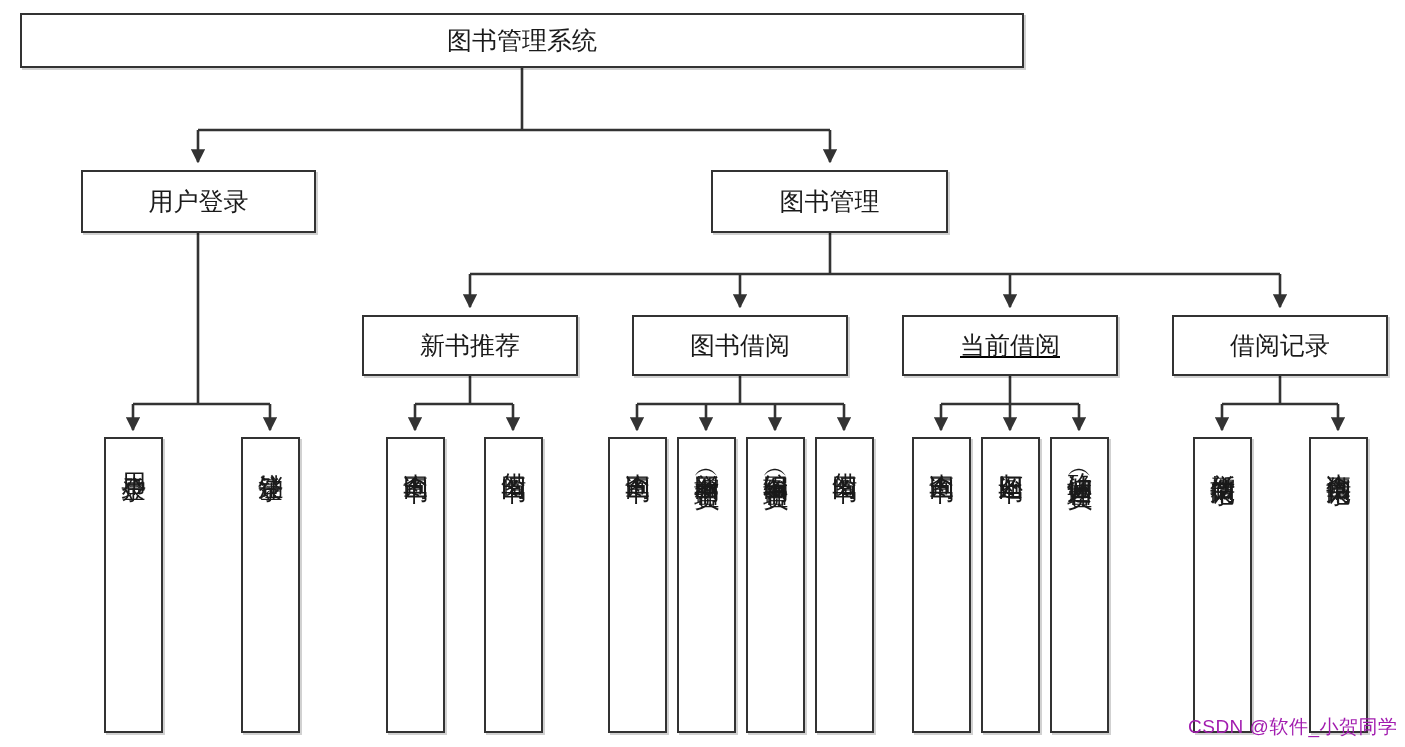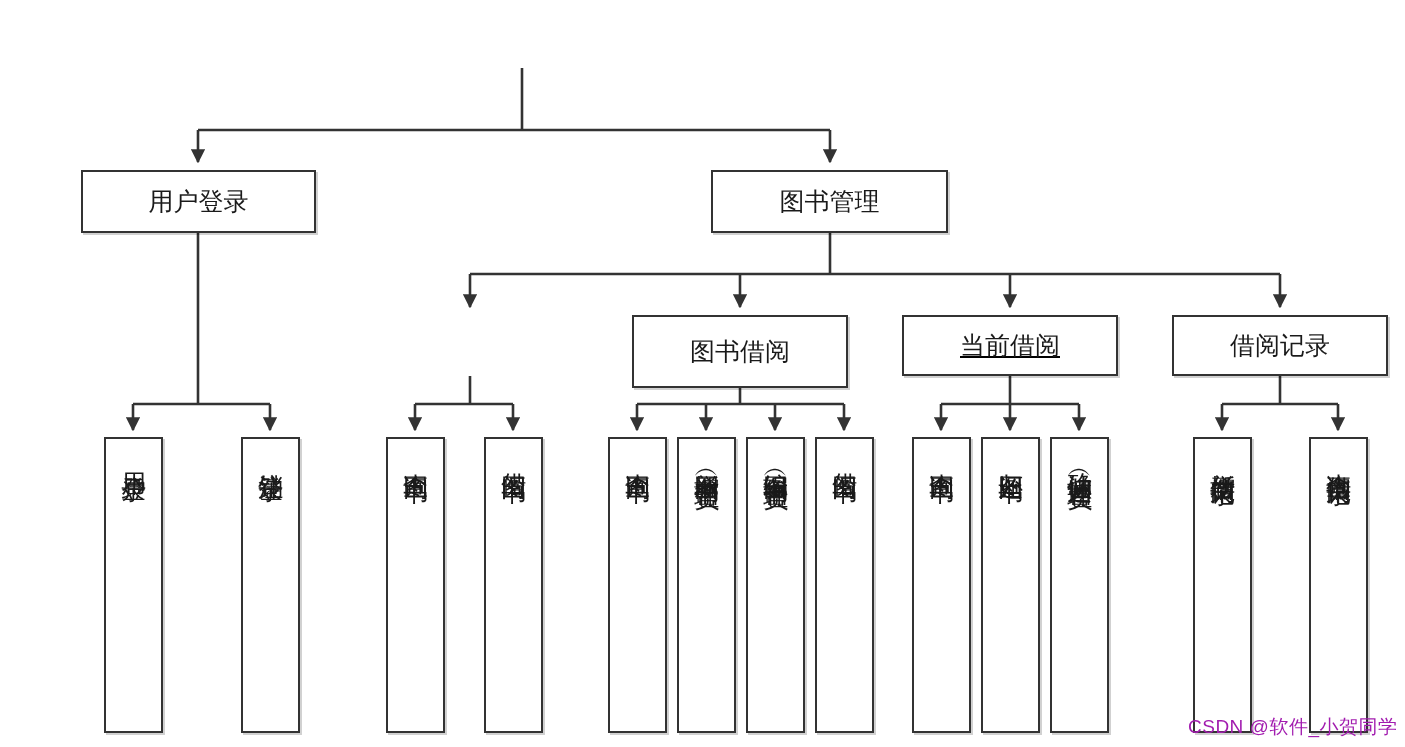--- a/index.html
+++ b/index.html
@@ -117,29 +117,35 @@
       <path d="M 1010 404 L 1010 430" marker-end="url(#arrow)"></path>
       <path d="M 1079 404 L 1079 430" marker-end="url(#arrow)"></path>
 
       <path d="M 1280 376 L 1280 404"></path>
       <path d="M 1222 404 L 1338 404"></path>
       <path d="M 1222 404 L 1222 430" marker-end="url(#arrow)"></path>
       <path d="M 1338 404 L 1338 430" marker-end="url(#arrow)"></path>
     </g>
   </svg>
 
+  <div class="node root" style="left:20px; top:13px; width:1004px; height:55px;">
+    <span class="label">图书管理系统</span>
+  </div>
 
   <div class="node horiz" style="left:81px; top:170px; width:235px; height:63px;">
     <span class="label">用户登录</span>
   </div>
   <div class="node horiz" style="left:711px; top:170px; width:237px; height:63px;">
     <span class="label">图书管理</span>
   </div>
 
-  <div class="node horiz" style="left:632px; top:315px; width:216px; height:73px;">
+  <div class="node horiz" style="left:362px; top:315px; width:216px; height:61px;">
+    <span class="label">新书推荐</span>
+  </div>
+  <div class="node horiz" style="left:632px; top:315px; width:216px; height:61px;">
     <span class="label">图书借阅</span>
   </div>
   <div class="node horiz" style="left:902px; top:315px; width:216px; height:61px;text-decoration:underline;">
     <span class="label">当前借阅</span>
   </div>
   <div class="node horiz" style="left:1172px; top:315px; width:216px; height:61px;">
     <span class="label">借阅记录</span>
   </div>
 
   <div class="node vert" style="left:104px; top:437px; width:59px; height:296px;">

